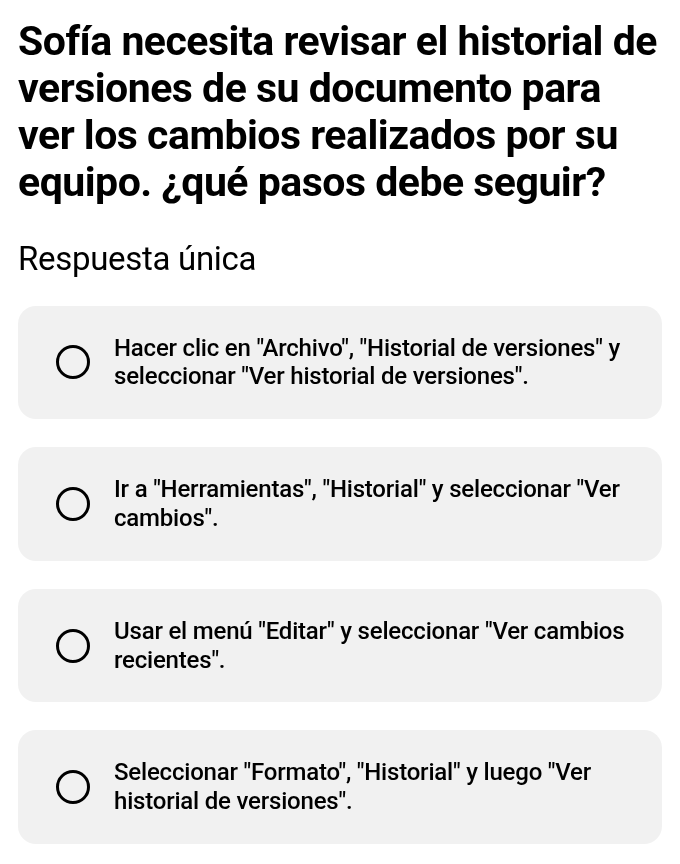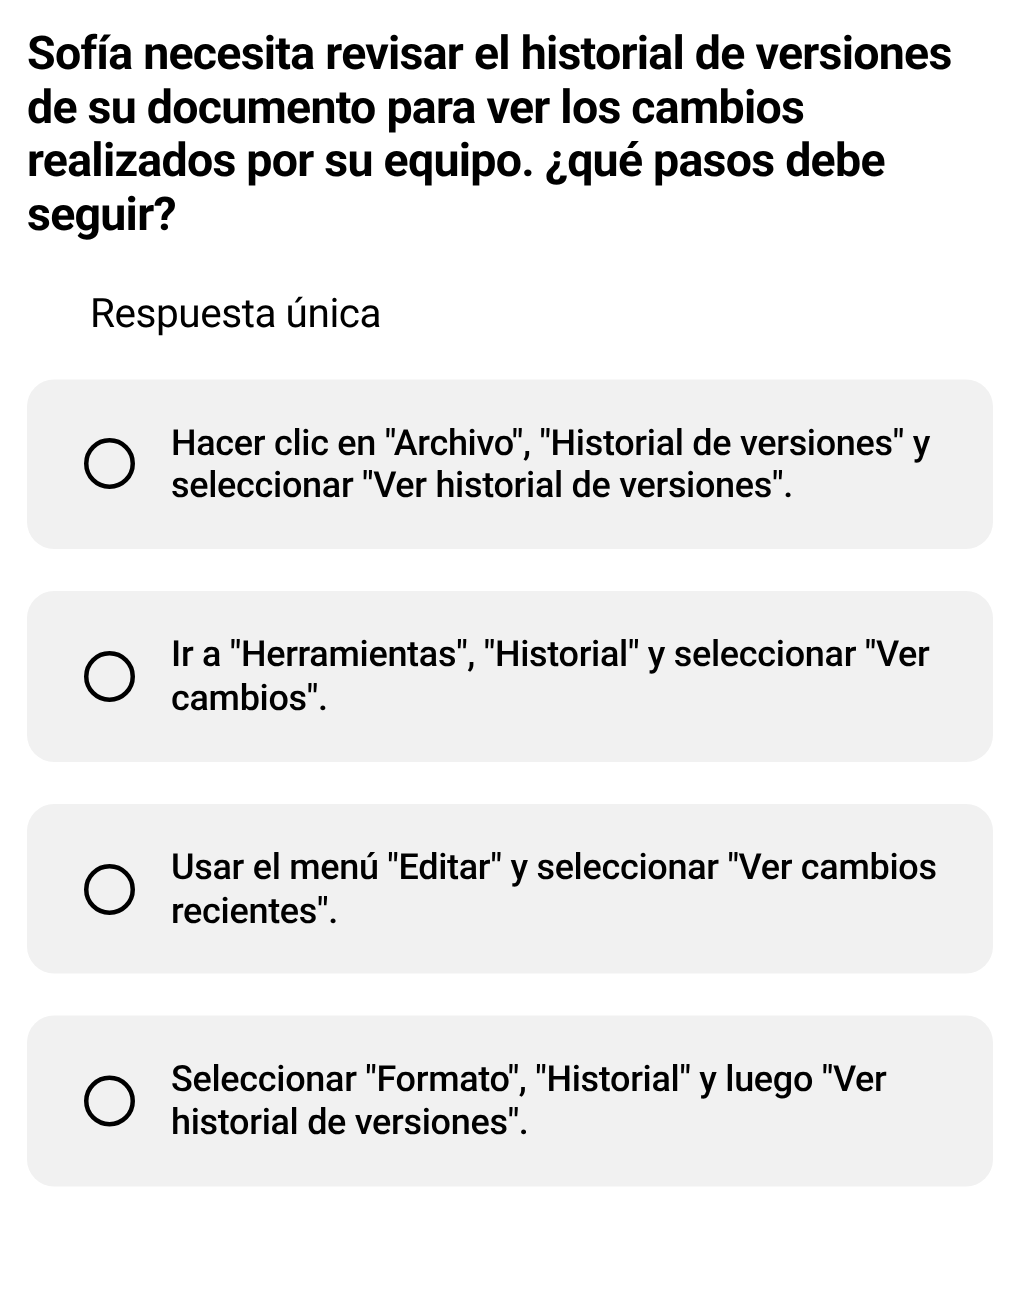--- a/index.html
+++ b/index.html
@@ -8,32 +8,31 @@
       box-sizing: border-box;
     }
     body {
       font-family: -apple-system, BlinkMacSystemFont, 'Segoe UI', Roboto, Helvetica, Arial, sans-serif;
       background: #ffffff;
       padding: 18px;
       width: 680px;
       color: #000000;
     }
     .question-title {
-      font-size: 31px;
+      font-size: 41px;
       font-weight: 700;
       line-height: 1.15;
       letter-spacing: -0.5px;
       margin-bottom: 32px;
     }
     .question-subtitle {
-      font-size: 27px;
+      font-size: 33px;
       font-weight: 400;
       margin-bottom: 28px;
       letter-spacing: -0.3px;
-      margin-left: 42px;
     }
     .options-container {
       display: flex;
       flex-direction: column;
       gap: 28px;
     }
     .option {
       background: #f1f1f1;
       border-radius: 18px;
       padding: 28px 26px 28px 38px;

